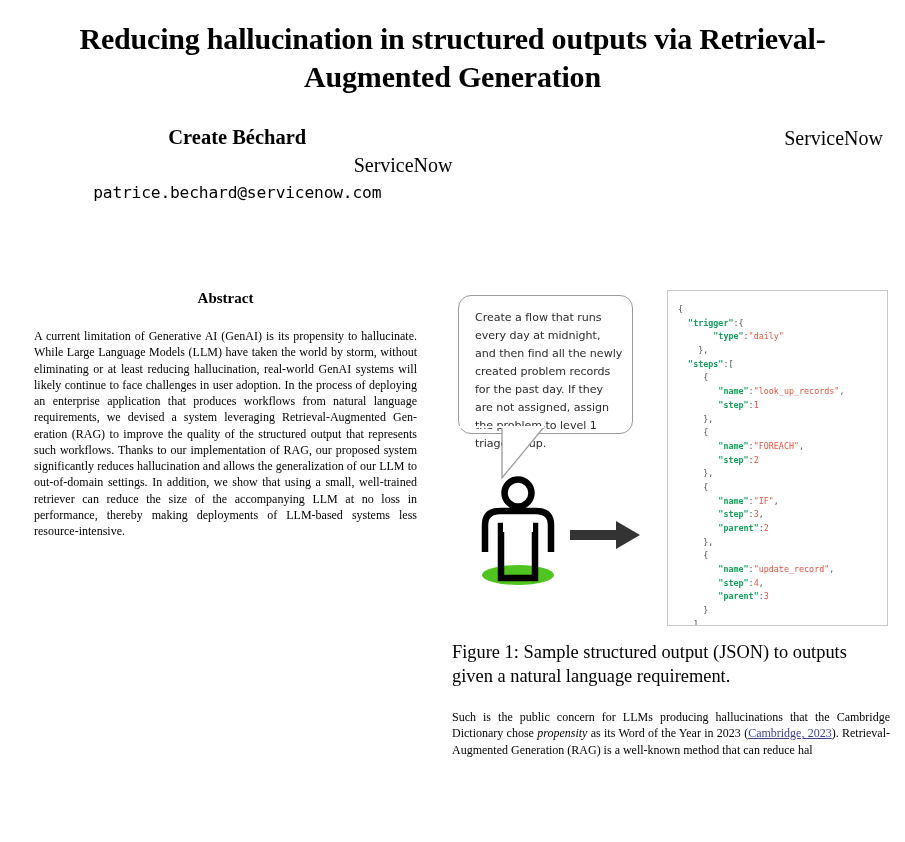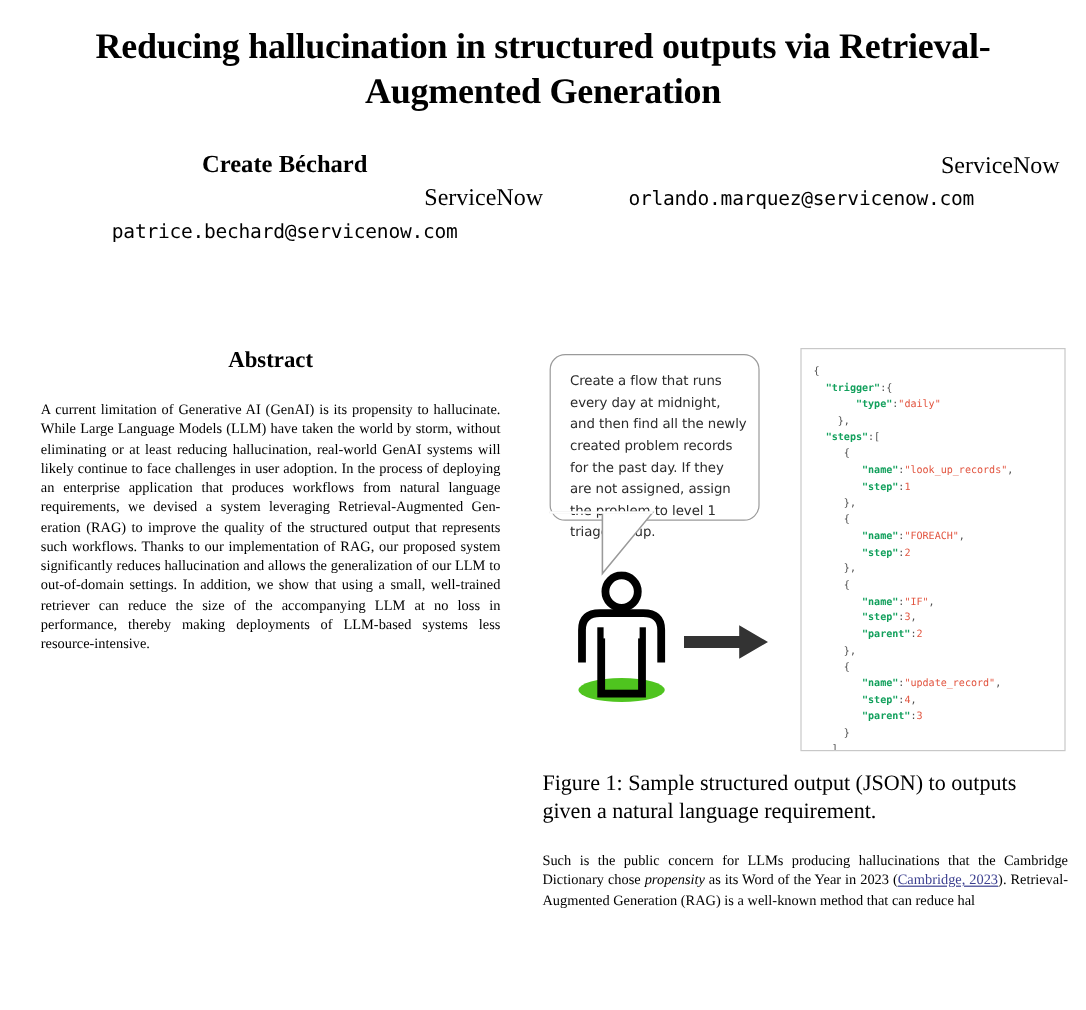--- a/index.html
+++ b/index.html
@@ -75,21 +75,21 @@
     position: absolute;
     left: 452px;
     top: 286px;
     width: 438px;
   }
 
   .section-head {
     text-align: center;
     font-family: "Liberation Serif", serif;
     font-weight: bold;
-    font-size: 19px;
+    font-size: 15px;
     margin: 0 0 21px 0;
   }
 
   .body-par {
     font-family: "Liberation Serif", serif;
     font-size: 12px;
     line-height: 1.355;
     text-align: justify;
     text-justify: inter-word;
     hyphens: manual;
@@ -211,21 +211,20 @@
 <div class="authors">
 
   <div class="author-block">
     <div class="author-name">Create Béchard</div>
     <div class="author-affil">ServiceNow</div>
     <div class="author-email">patrice.bechard@servicenow.com</div>
   </div>
 
   <div class="author-block">
     <div class="author-affil">ServiceNow</div>
-    <div class="author-email">orlando.marquez@servicenow.com</div>
   </div>
 
 </div>
 
 <div class="col-left">
   <div class="section-head">Abstract</div>
   <p class="body-par">A current limitation of Generative AI (GenAI) is its propensity to hallucinate. While Large Language Models (LLM) have taken the world by storm, without eliminating or at least reduc­ing hallucination, real-world GenAI systems will likely continue to face challenges in user adoption. In the process of deploying an enter­prise application that produces workflows from natural language requirements, we devised a system leveraging Retrieval-Augmented Gen­eration (RAG) to improve the quality of the structured output that represents such work­flows. Thanks to our implementation of RAG, our proposed system significantly reduces hal­lucination and allows the generalization of our LLM to out-of-domain settings. In addition, we show that using a small, well-trained re­triever can reduce the size of the accompanying LLM at no loss in performance, thereby mak­ing deployments of LLM-based systems less resource-intensive.</p>
 </div>
 
 <div class="col-right">

